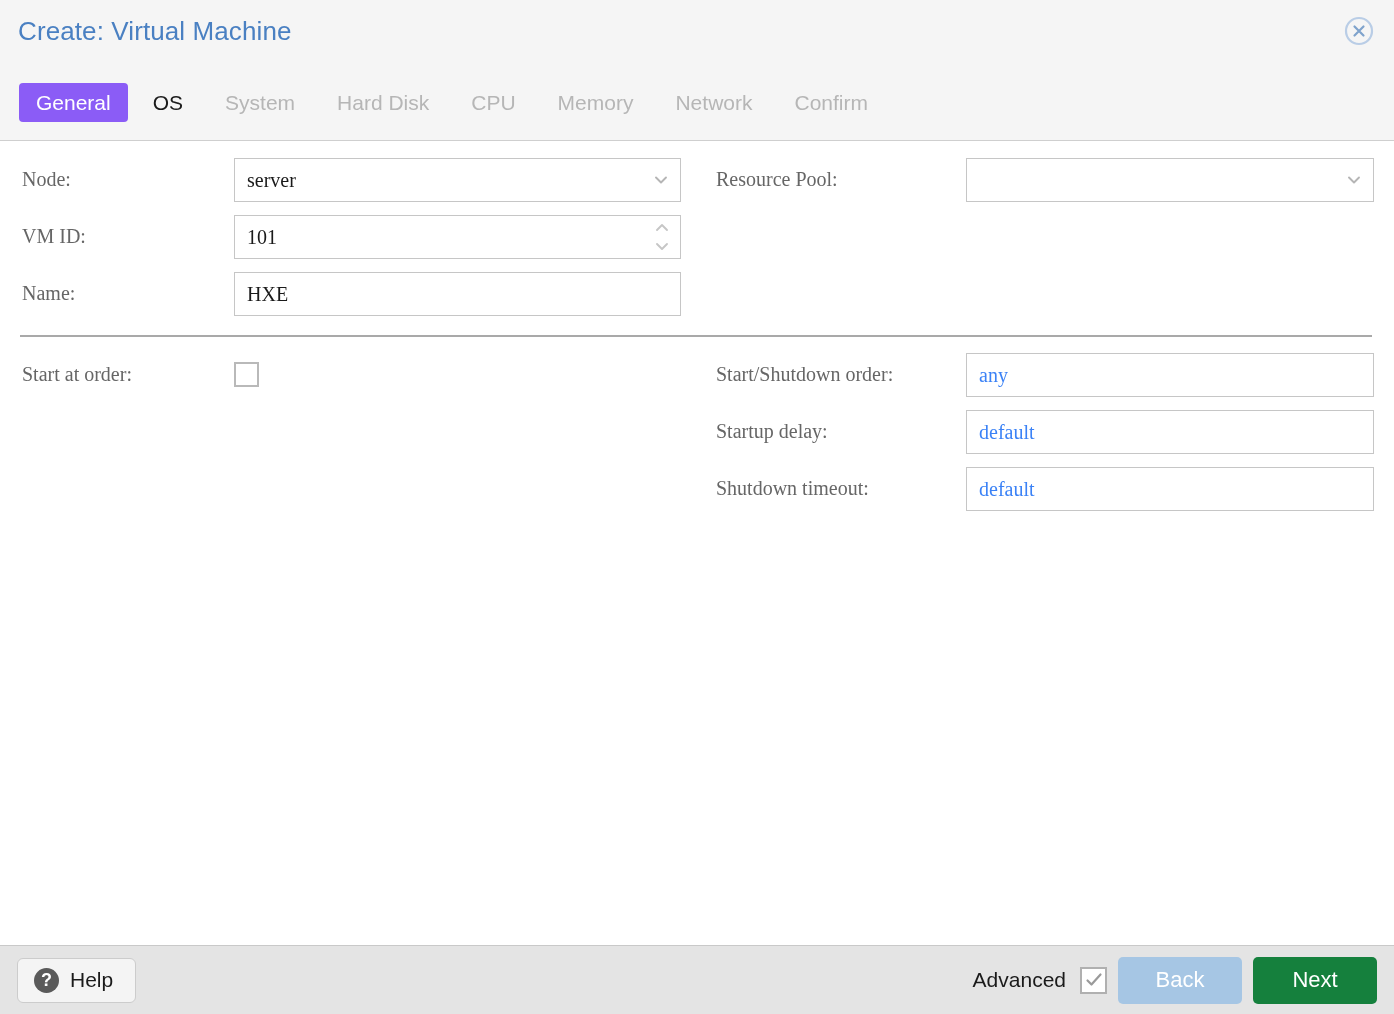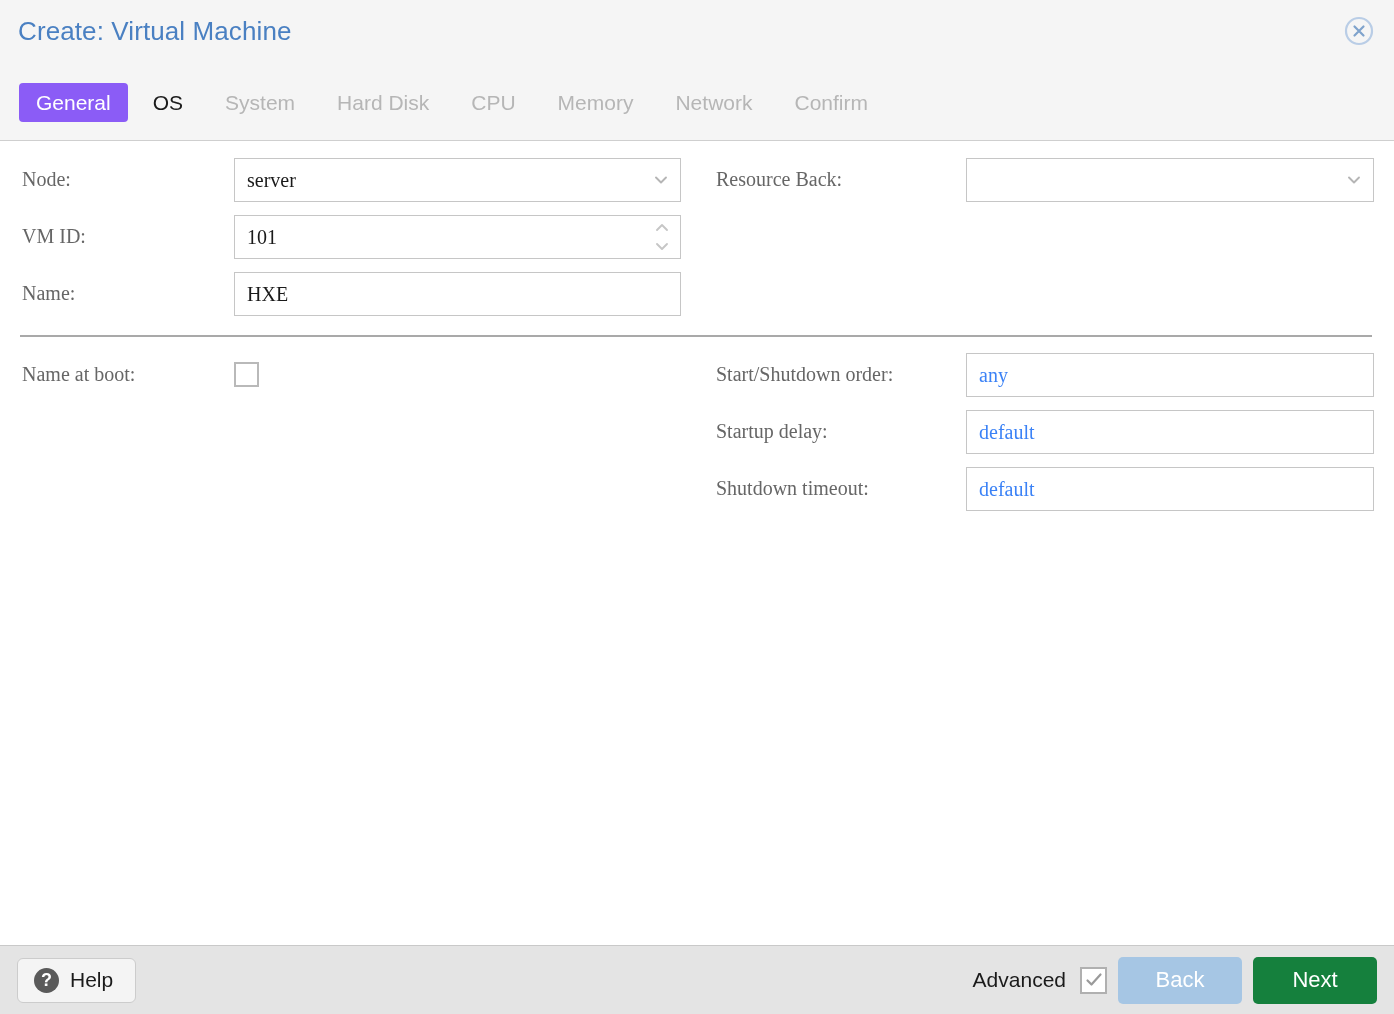--- a/index.html
+++ b/index.html
@@ -331,41 +331,41 @@
           <div class="control">
             <div class="input">HXE</div>
           </div>
         </div>
 
       </div>
 
       <div class="col col-right">
 
         <div class="field">
-          <div class="field-label">Resource Back:</div>
+          <div class="field-label">Resource Pool:</div>
           <div class="control">
             <div class="input"></div>
             <span class="chevron-down">
               <svg width="18" height="18" viewBox="0 0 18 18" aria-hidden="true">
                 <path d="M4 6.5 L9 11.5 L14 6.5" fill="none" stroke="#b5b5b5" stroke-width="1.9" stroke-linecap="round" stroke-linejoin="round"></path>
               </svg>
             </span>
           </div>
         </div>
 
       </div>
     </div>
 
     <div class="divider"></div>
 
     <div class="section-two">
 
       <div class="col col-left">
         <div class="field">
-          <div class="field-label">Name at boot:</div>
+          <div class="field-label">Start at order:</div>
           <div class="checkbox"></div>
         </div>
       </div>
 
       <div class="col col-right">
 
         <div class="field">
           <div class="field-label">Start/Shutdown order:</div>
           <div class="control">
             <div class="input placeholder">any</div>

